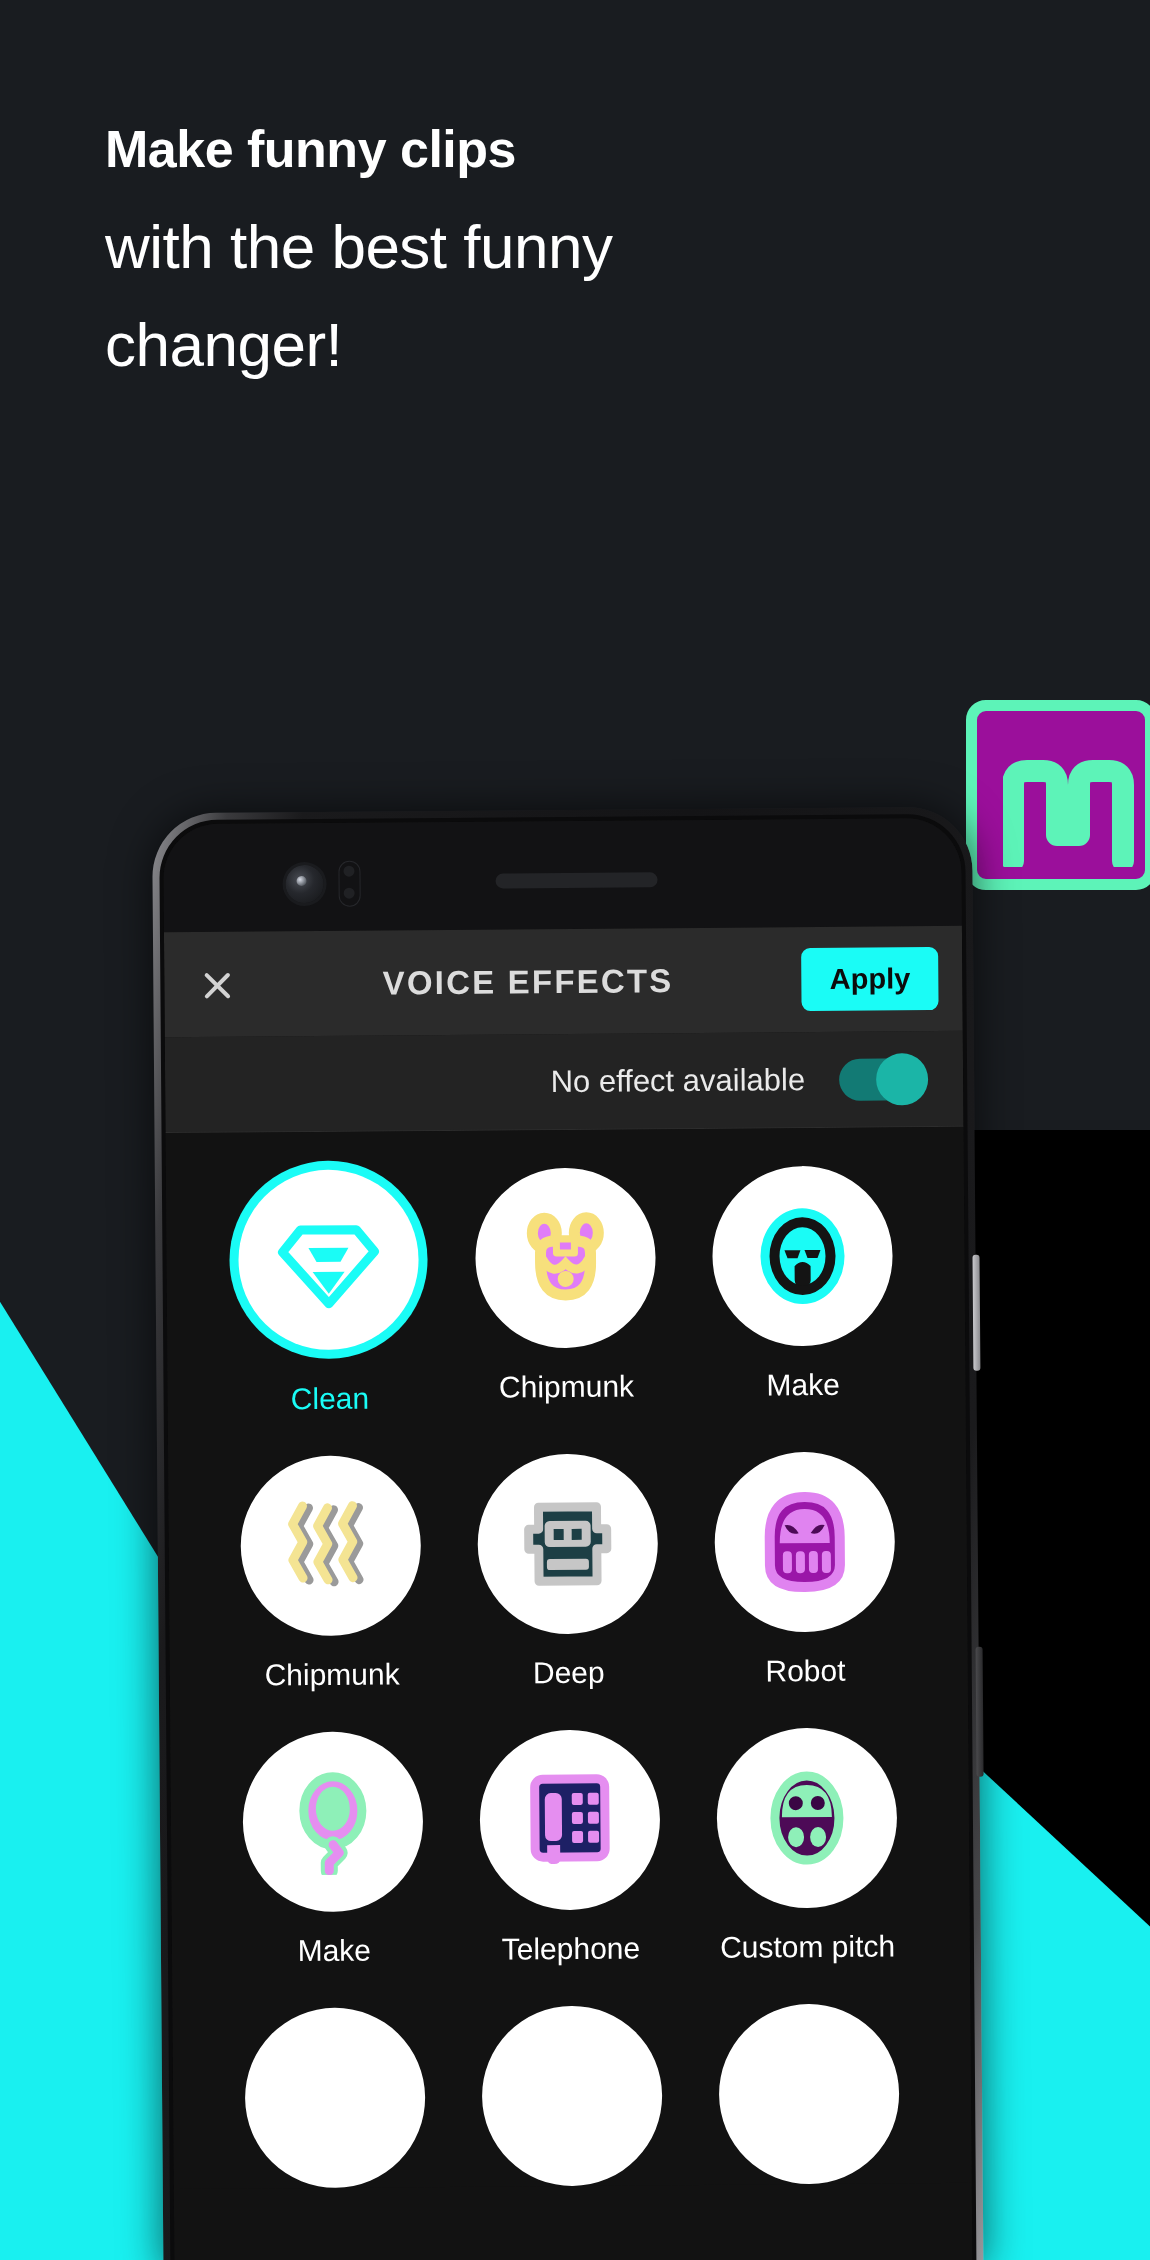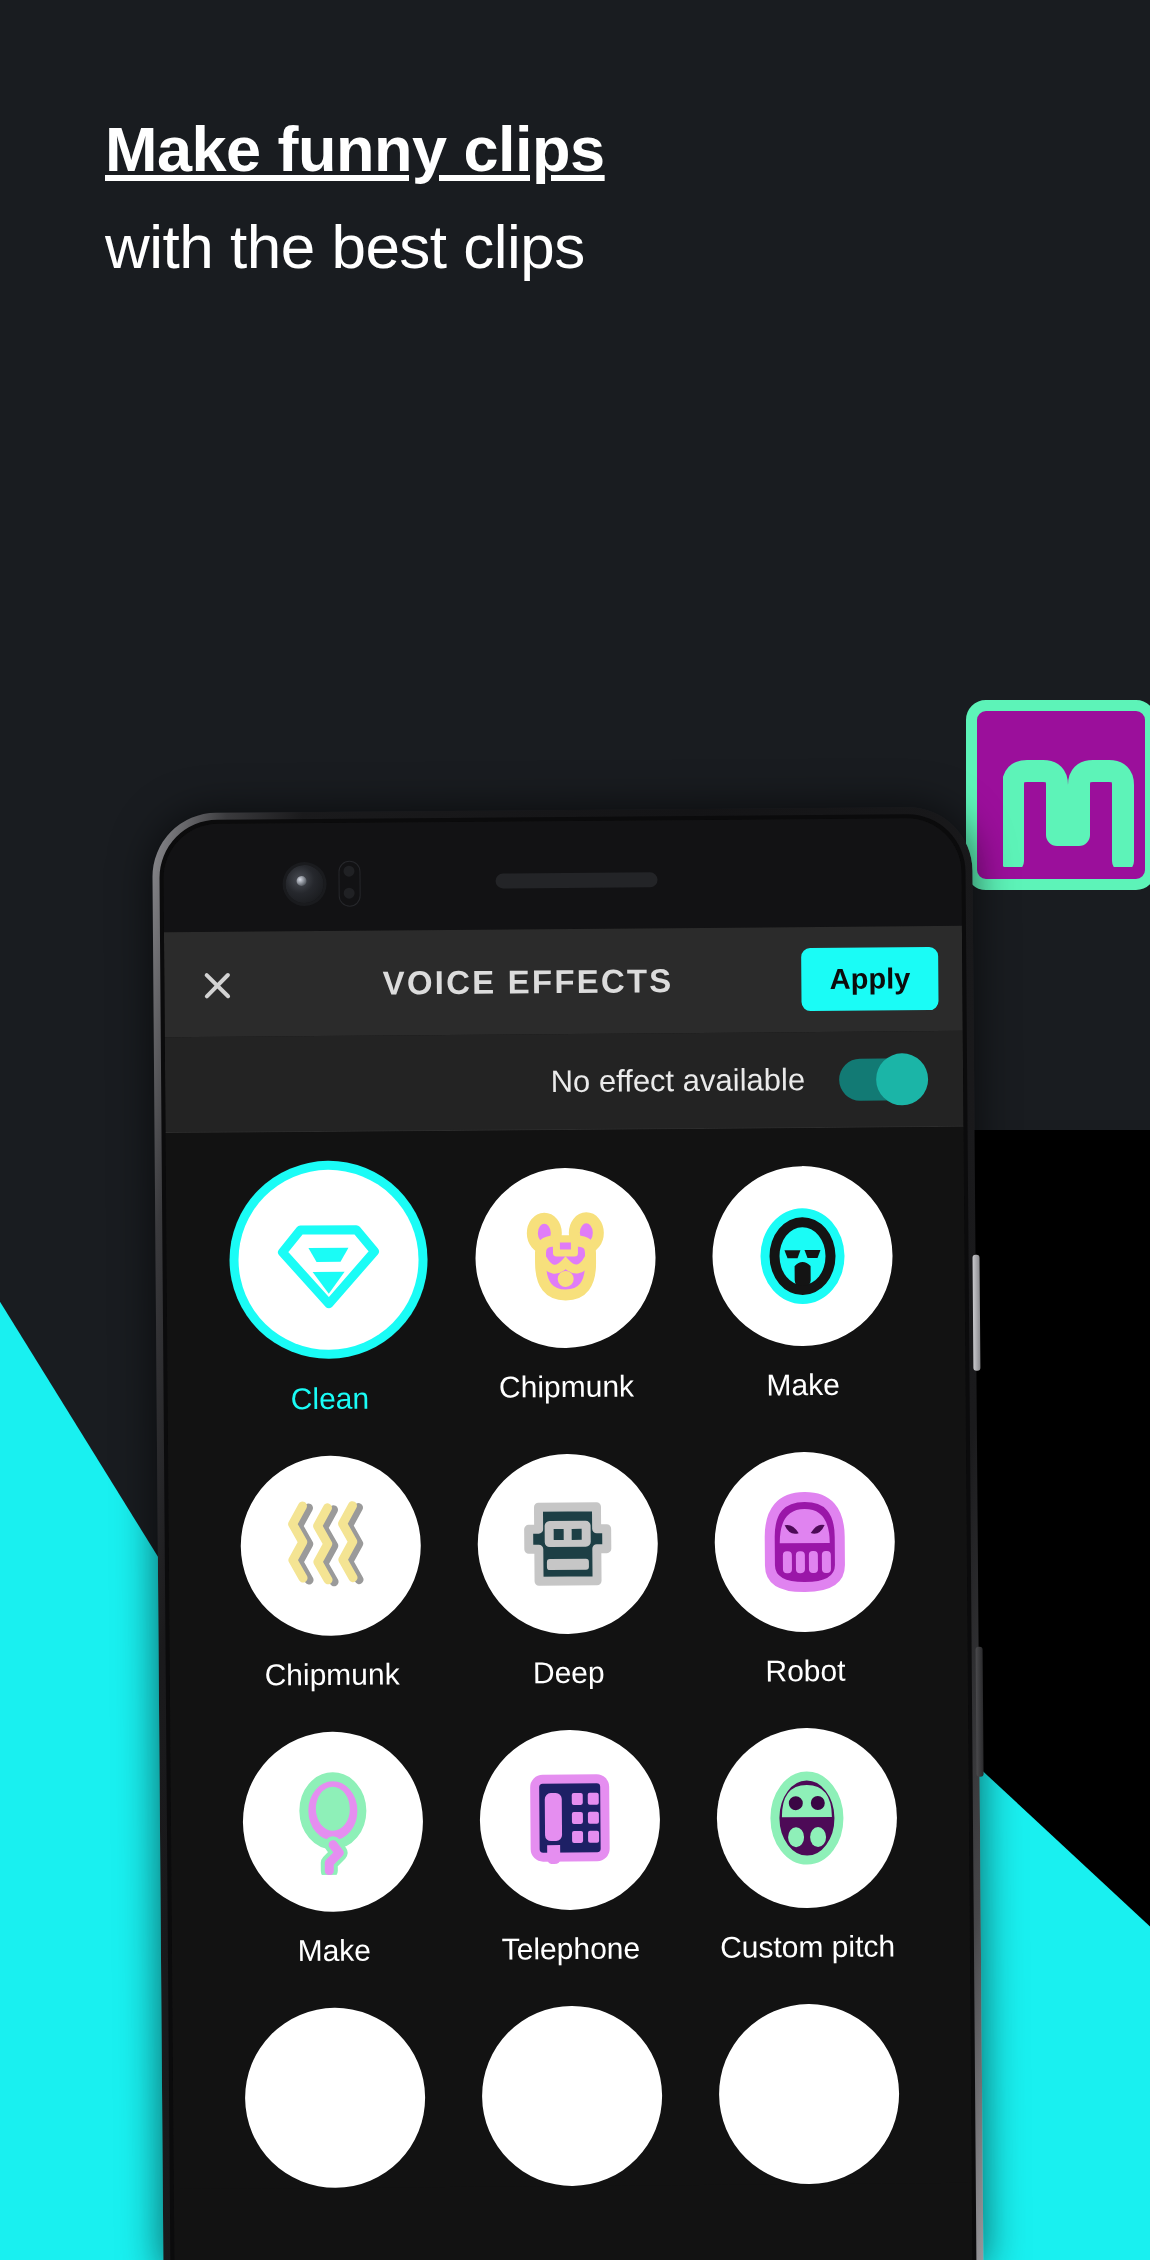--- a/index.html
+++ b/index.html
@@ -48,21 +48,21 @@
     left:105px; top:100px;
     width:680px;
   }
   .hl-line {
     color:#ffffff;
     font-size:62px;
     line-height:98px;
     letter-spacing:-0.5px;
     white-space:nowrap;
   }
-  .hl-line.bold { font-weight:700; font-size:63px;text-decoration:underline; }
+  .hl-line.bold { font-weight:700; font-size:52px; }
   .hl-line.light { font-weight:400; }
 
   
   #logo-badge {
     position:absolute;
     left:966px; top:700px;
     width:190px; height:190px;
     background:#9b0f9b;
     border:11px solid #5df3b8;
     border-radius:20px;
@@ -251,21 +251,22 @@
 
 <div id="bg-layer">
   <div class="shape-cyan-left"></div>
   <div class="shape-black-right2"></div>
   <div class="shape-black-right"></div>
   <div class="shape-cyan-right"></div>
 </div>
 
 <div id="headline">
   <div class="hl-line bold">Make funny clips</div>
-  <div class="hl-line light">with the best clips</div>
+  <div class="hl-line light">with the best funny</div>
+  <div class="hl-line light">changer!</div>
 </div>
 
 <div id="logo-badge">
   <svg width="150" height="110" viewBox="0 0 150 110">
     <path d="M10 104 L10 28 Q10 14 24 14 L40 14 Q54 14 54 28 L54 78 L76 78 L76 28 Q76 14 90 14 L106 14 Q120 14 120 28 L120 104" fill="none" stroke="#5df3b8" stroke-width="22" stroke-linecap="round" stroke-linejoin="round"></path>
   </svg>
 </div>
 
 <div id="phone">
   <div class="side-btn power"></div>

